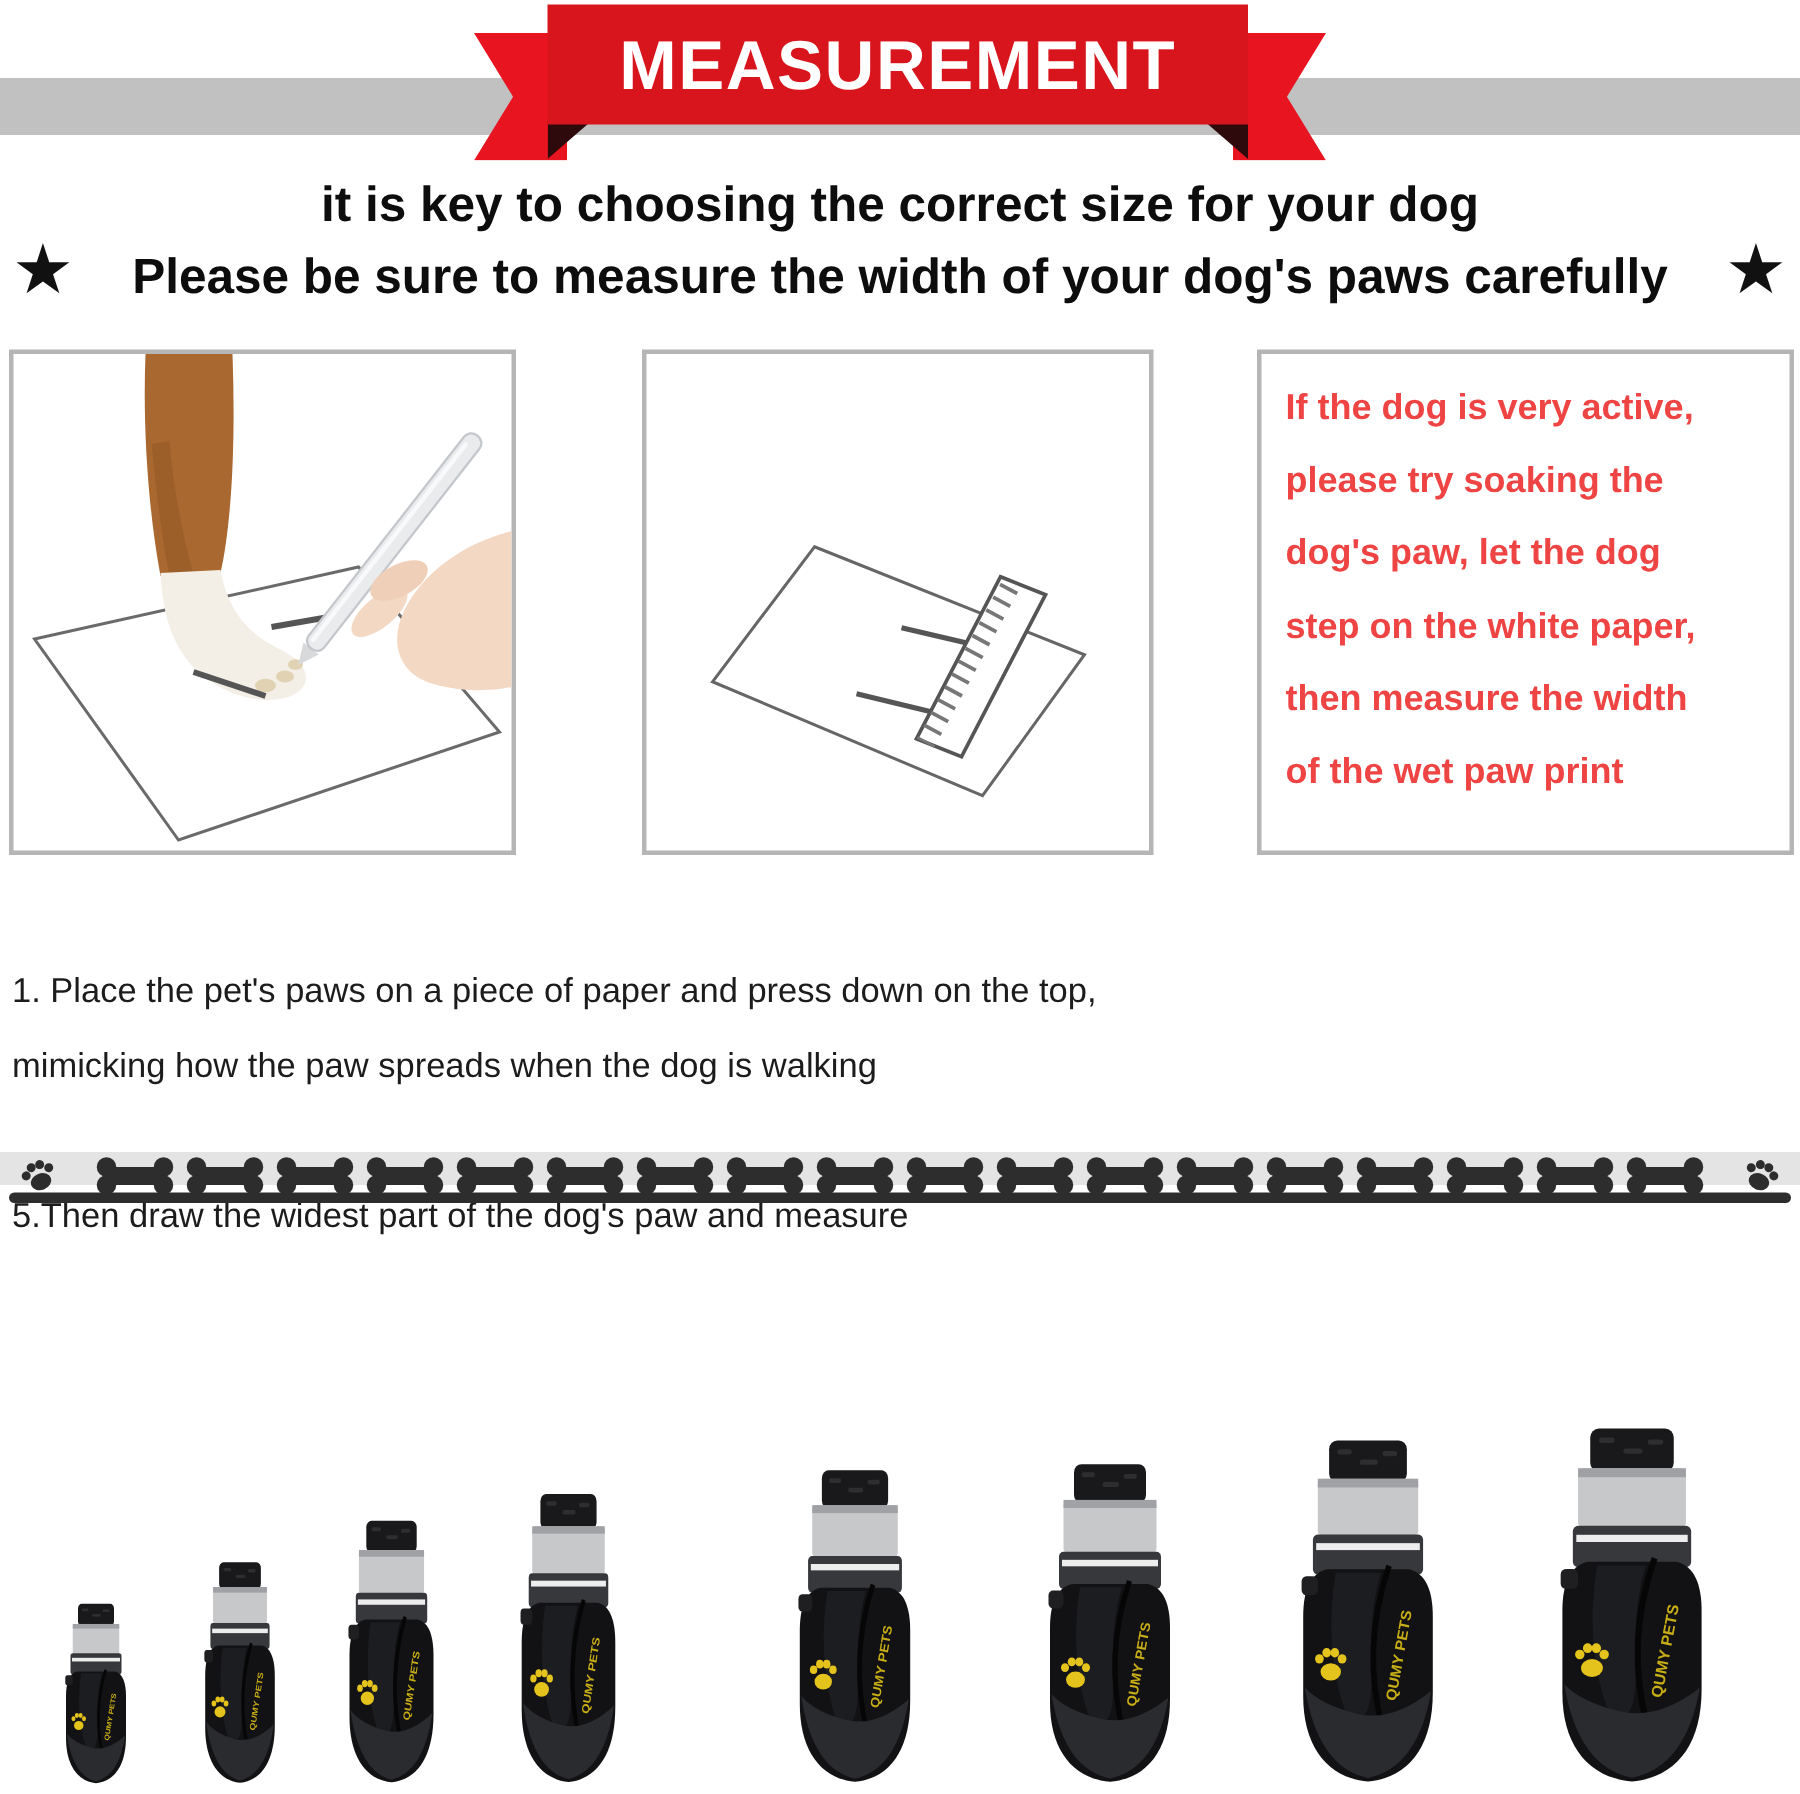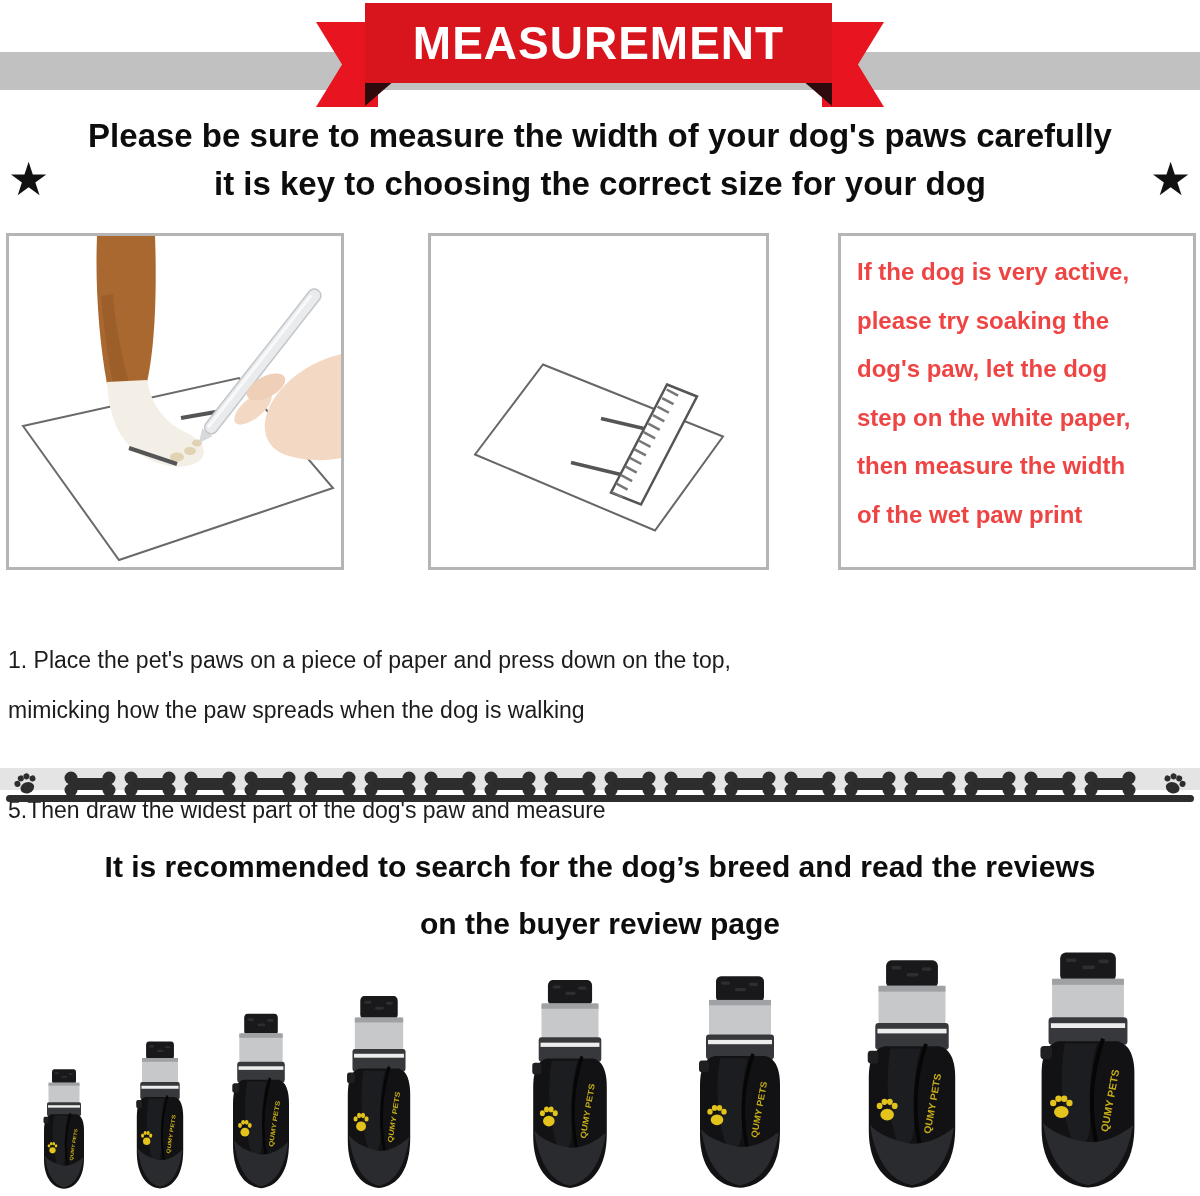--- a/index.html
+++ b/index.html
@@ -58,22 +58,22 @@
   <div class="gray-bar"></div>
   <div class="ribbon-tail left"></div>
   <div class="ribbon-tail right"></div>
   <div class="ribbon-fold left"></div>
   <div class="ribbon-fold right"></div>
   <div class="ribbon-center">
     <span class="t">MEASUREMENT</span>
   </div>
 
   <div class="headline">
+    <div>it is key to choosing the correct size for your dog</div>
     <div>Please be sure to measure the width of your dog's paws carefully</div>
-    <div>it is key to choosing the correct size for your dog</div>
   </div>
   <div class="star left">★</div>
   <div class="star right">★</div>
 
   <div class="box b1">
     <svg viewBox="0 0 332 331">
       <polygon points="14,190 230,142 324,252 110,324" fill="#ffffff" stroke="#6a6a6a" stroke-width="2"></polygon>
       <path d="M88,0 C86,50 90,105 98,148 L138,146 C146,110 148,55 146,0 Z" fill="#a9682f"></path>
       <path d="M92,60 C96,100 100,130 104,147 L120,147 C112,118 106,85 104,58 Z" fill="#8d5524" opacity="0.45"></path>
       <path d="M98,146 C100,185 112,212 146,226 C168,234 186,231 193,222 C199,213 191,203 176,196 C152,184 142,166 138,144 Z" fill="#f3efe6"></path>
@@ -260,24 +260,20 @@
       </g>
       <g transform="translate(1084,9)" fill="#2d2d2d">
         <rect x="7" y="7" width="38" height="12" rx="6"></rect>
         <circle cx="7" cy="7" r="6.5"></circle>
         <circle cx="7" cy="19" r="6.5"></circle>
         <circle cx="45" cy="7" r="6.5"></circle>
         <circle cx="45" cy="19" r="6.5"></circle>
       </g>
     </svg>
 
-  <div class="recommend">
-    <div>It is recommended to search for the dog’s breed and read the reviews</div>
-    <div>on the buyer review page</div>
-  </div>
 
   <div>
       <div class="boot" style="left: 39px; width: 50px; height: 122px;">
         <svg viewBox="0 0 100 200" preserveAspectRatio="none">
     <rect x="26" y="2" width="48" height="24" rx="5" fill="#19191b"></rect>
     <rect x="31" y="7" width="9" height="3" rx="1.5" fill="#2e2e31"></rect>
     <rect x="45" y="13" width="11" height="3" rx="1.5" fill="#2e2e31"></rect>
     <rect x="59" y="8" width="9" height="3" rx="1.5" fill="#2e2e31"></rect>
     <rect x="19" y="24" width="62" height="33" rx="3" fill="#c7c8ca"></rect>
     <rect x="19" y="24" width="62" height="5" fill="#9fa1a4"></rect>

